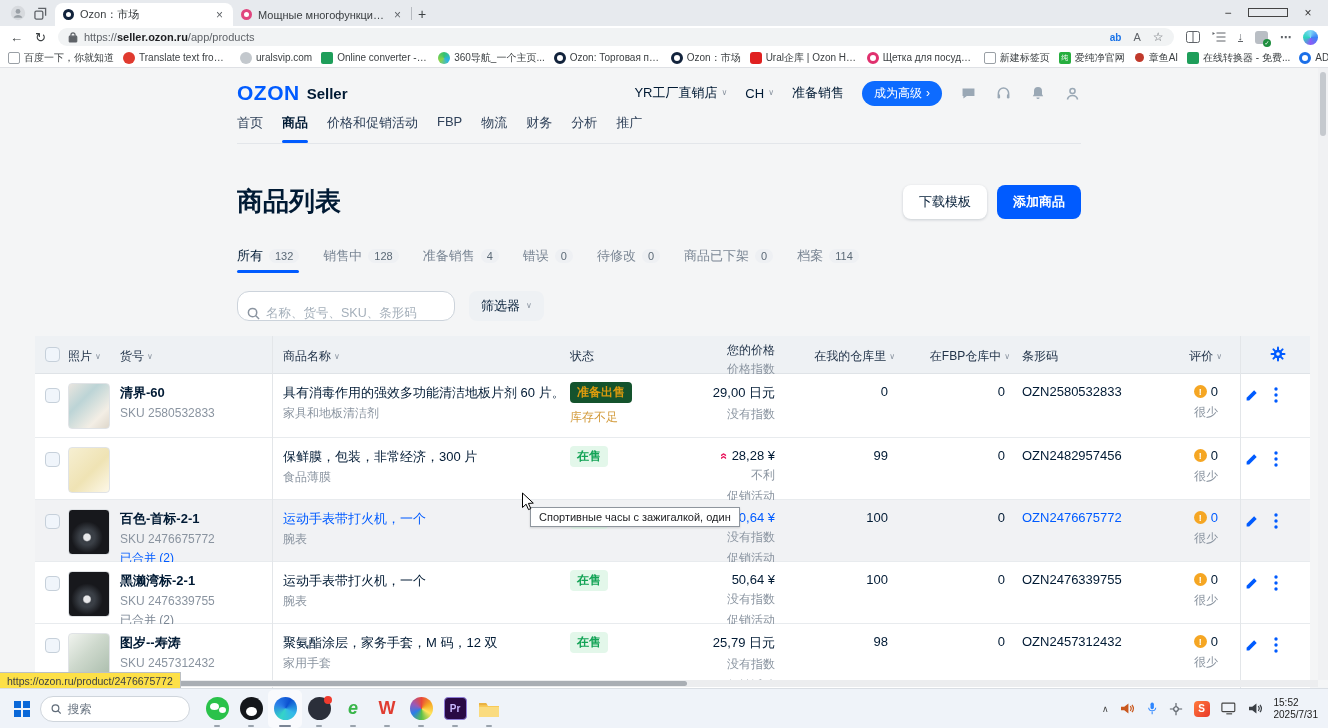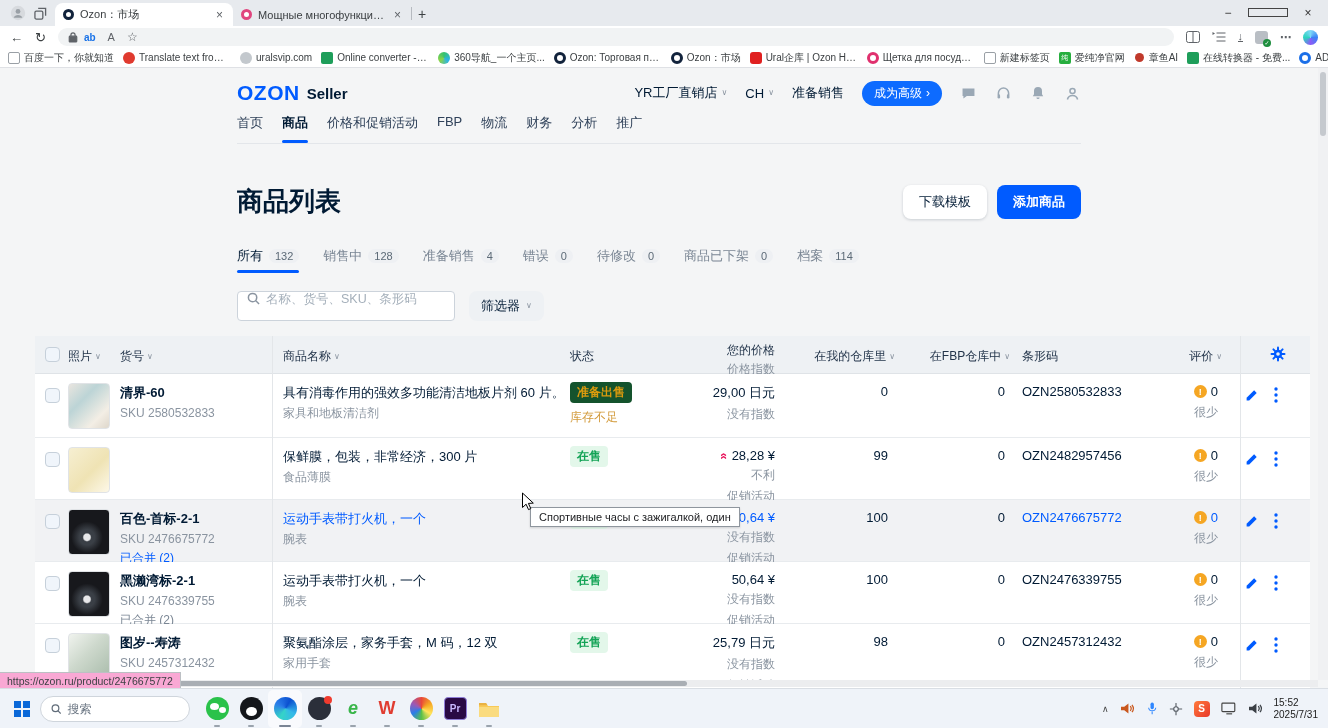--- a/index.html
+++ b/index.html
@@ -70,21 +70,21 @@
 .titlebtns{margin-left:auto;display:flex;gap:10px}
 .btn{font-size:13px;padding:8px 16px;border-radius:8px;border:none}
 .btn.ghost{background:#fff;color:#001a34;box-shadow:0 1px 3px rgba(0,26,52,.18)}
 .btn.primary{background:#005bff;color:#fff;font-weight:600}
 .ftabs{width:900px;margin:28px 0 0 237px;display:flex;gap:24px;font-size:13px;color:#7a8694}
 .ftab{display:flex;align-items:center;gap:6px;position:relative;padding-bottom:8px}
 .ftab .cnt{font-size:11px;color:#5c6a77;background:#eef0f3;border-radius:9px;padding:1px 6px}
 .ftab.active{color:#001a34}
 .ftab.active::after{content:"";position:absolute;left:0;right:0;bottom:0;height:3px;background:#005bff;border-radius:2px}
 .searchrow{margin:18px 0 0 237px;display:flex;gap:14px;align-items:center}
-.searchbox{width:218px;height:30px;background:#fff;border:1px solid #ccd3db;border-radius:4px;display:flex;align-items:flex-start;padding:0 9px;gap:6px}
+.searchbox{width:218px;height:30px;background:#fff;border:1px solid #ccd3db;border-radius:12px;display:flex;align-items:flex-end;padding:0 9px;gap:6px}
 .searchbox input{border:none;outline:none;font-size:12.5px;width:100%;background:transparent;color:#001a34}
 .searchbox input::placeholder{color:#a4afba}
 .filterbtn{height:30px;background:#eef1f4;border-radius:8px;border:none;font-size:13px;color:#001a34;padding:0 12px;display:flex;align-items:center;gap:6px}
 
 .tablewrap{position:relative;width:1275px;margin:15px 0 0 35px}
 .colsep{position:absolute;top:0;bottom:0;width:1px;background:#e3e6e9;z-index:3}
 .thead{position:relative;height:38px;background:#eef1f4;border-bottom:1px solid #dfe3e7}
 .th{position:absolute;top:12px;font-size:12px;color:#22344a;display:flex;align-items:center;gap:3px}
 .cb{position:absolute;left:10px;width:15px;height:15px;border:1.5px solid #c6d0da;border-radius:4px;background:#f0f5fb}
 .trow{position:relative;background:#fff;border-bottom:1px solid #e8ebee}
@@ -122,21 +122,21 @@
 .linkrow .raterow{color:#005bff}
 .warnmark{width:13px;height:13px;border-radius:50%;background:#f5a623;color:#fff;font-size:9px;font-weight:bold;display:inline-flex;align-items:center;justify-content:center}
 .ratenote{font-size:12px;color:#8a94a0;margin-top:5px}
 .editbtn{position:absolute;left:1210px;top:15px}
 .kebabbtn{position:absolute;left:1239px;top:13px}
 .gearbtn{position:absolute;left:1235px;top:10px}
 .trow.partial{height:13px;overflow:hidden;border-bottom:none}
 
 .htooltip{position:absolute;left:530px;top:507px;background:#fff;border:1px solid #8f969e;padding:3px 8px;font-size:11px;color:#202124;white-space:nowrap;z-index:30;box-shadow:0 1px 2px rgba(0,0,0,.15)}
 .cursor{position:absolute;left:521px;top:492px;z-index:31}
-.statuslink{position:absolute;left:0;bottom:38px;background:#f9a8d4;border:1px solid #bcc0c4;border-left:none;padding:2px 7px;font-size:10.5px;color:#3c4043;z-index:32}
+.statuslink{position:absolute;left:0;bottom:38px;background:#fde047;border:1px solid #bcc0c4;border-left:none;padding:2px 7px;font-size:10.5px;color:#3c4043;z-index:32}
 .hscroll{position:absolute;left:0;right:10px;top:612px;height:7px;background:#ecedef;z-index:20}
 .hthumb{position:absolute;left:2px;top:1px;height:5px;width:52%;background:#a9aeb4;border-radius:3px}
 .vscroll{position:absolute;right:0;top:0;width:10px;height:612px;background:#f0f1f3;z-index:20}
 .vthumb{position:absolute;left:2px;top:4px;width:6px;height:64px;background:#c5c9ce;border-radius:3px}
 
 .taskbar{position:absolute;left:0;bottom:0;width:1328px;height:40px;background:#eff3f9;border-top:1px solid #d9dee4;display:flex;align-items:center;padding:0 6px;z-index:40}
 .winlogo{display:grid;grid-template-columns:7px 7px;grid-gap:2px;margin:0 10px 0 8px}
 .winlogo i{width:7px;height:7px;background:#0a68d8}
 .tsearch{width:150px;height:26px;border-radius:13px;background:#fff;border:1px solid #cfd5dc;display:flex;align-items:center;gap:6px;padding:0 10px}
 .tsearch input{border:none;outline:none;background:transparent;font-size:12px;width:100%;color:#333}
@@ -205,20 +205,21 @@
 <div class="toolbar">
   <span class="navbtn">←</span>
   <span class="navbtn">↻</span>
   <div class="urlpill">
     <span>
         <svg width="10" height="12" viewBox="0 0 12 14" fill="none" stroke="#5f6368" stroke-width="1.4">
           <rect x="1.5" y="6" width="9" height="7" rx="1" fill="#5f6368"></rect>
           <path d="M3.5 6V4.5a2.5 2.5 0 015 0V6"></path>
         </svg>
       </span>
+    <span class="urltext"><span class="dim">https://</span><span class="dom">seller.ozon.ru</span><span class="dim">/app/products</span></span>
     <span class="pillicons">
       <b style="color:#1a73e8">ab</b>
       <span style="font-size:11px">A</span>
       <span style="font-size:12px">☆</span>
     </span>
   </div>
   <div class="tbicons">
     <span>
         <svg width="14" height="12" viewBox="0 0 14 12" fill="none" stroke="#5f6368">
           <rect x="0.5" y="0.5" width="13" height="11" rx="2"></rect>

